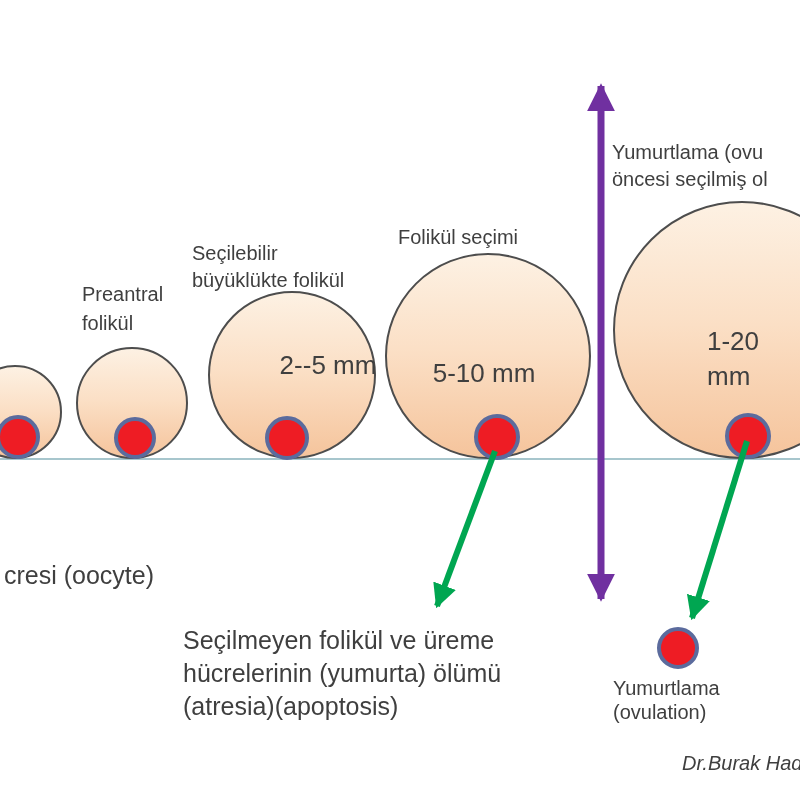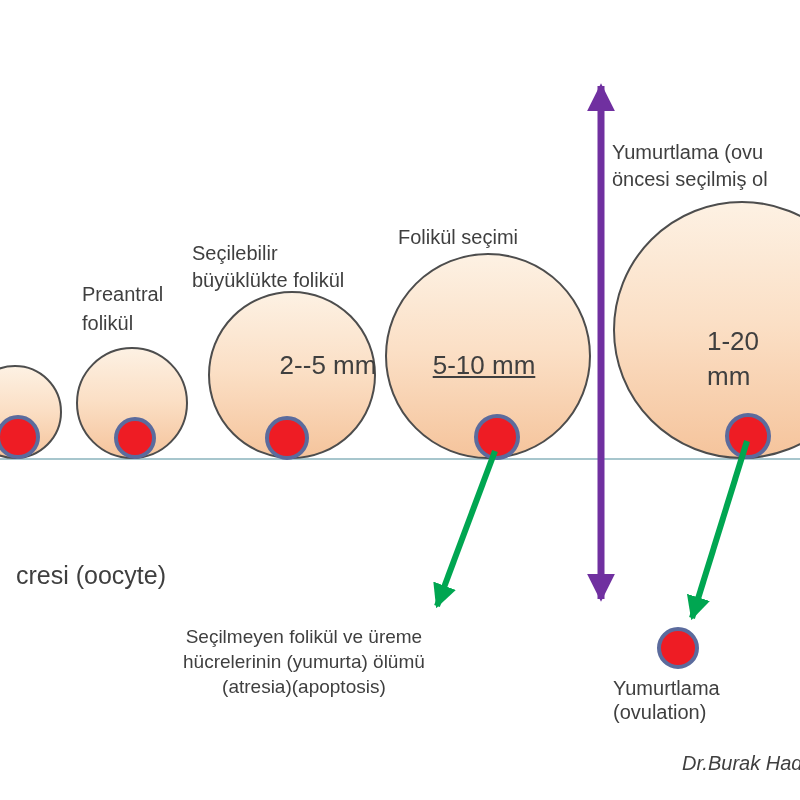--- a/index.html
+++ b/index.html
@@ -58,22 +58,22 @@
 
 <div class="label" style="left:82px;  top:280px; line-height:1.45;">Preantral
 folikül</div>
 <div class="label" style="left:192px; top:221px;margin-top:19px;">Seçilebilir
 büyüklükte folikül</div>
 <div class="label" style="left:398px; top:224px;">Folikül  seçimi</div>
 <div class="label" style="left:612px; top:139px; white-space:pre;">Yumurtlama (ovu
 öncesi seçilmiş ol</div>
 
 <div class="label size-label center" style="left:296px; top:348px;margin-left:32px;">2--5 mm</div>
-<div class="label size-label center" style="left:484px; top:348px;text-decoration:underline;">5-10 mm</div>
+<div class="label size-label center" style="left:484px; top:356px;">5-10 mm</div>
 <div class="label size-label center" style="left:738px; top:324px;">1-20 mm</div>
 
-<div class="label" style="left:16px;   top:559px; font-size:25px;">cresi (oocyte)</div>
-<div class="label" style="left:183px; top:624px; font-size:19px; line-height:1.32;text-align:center;">Seçilmeyen  folikül ve üreme
+<div class="label" style="left:4px;   top:559px; font-size:25px;">cresi (oocyte)</div>
+<div class="label" style="left:183px; top:624px; font-size:25px; line-height:1.32;">Seçilmeyen  folikül ve üreme
 hücrelerinin (yumurta) ölümü
 (atresia)(apoptosis)</div>
 <div class="label" style="left:613px; top:676px; line-height:1.22;">Yumurtlama
 (ovulation)</div>
 <div class="label credit" style="left:682px; top:750px;">Dr.Burak Had</div>
 
 </body></html>

